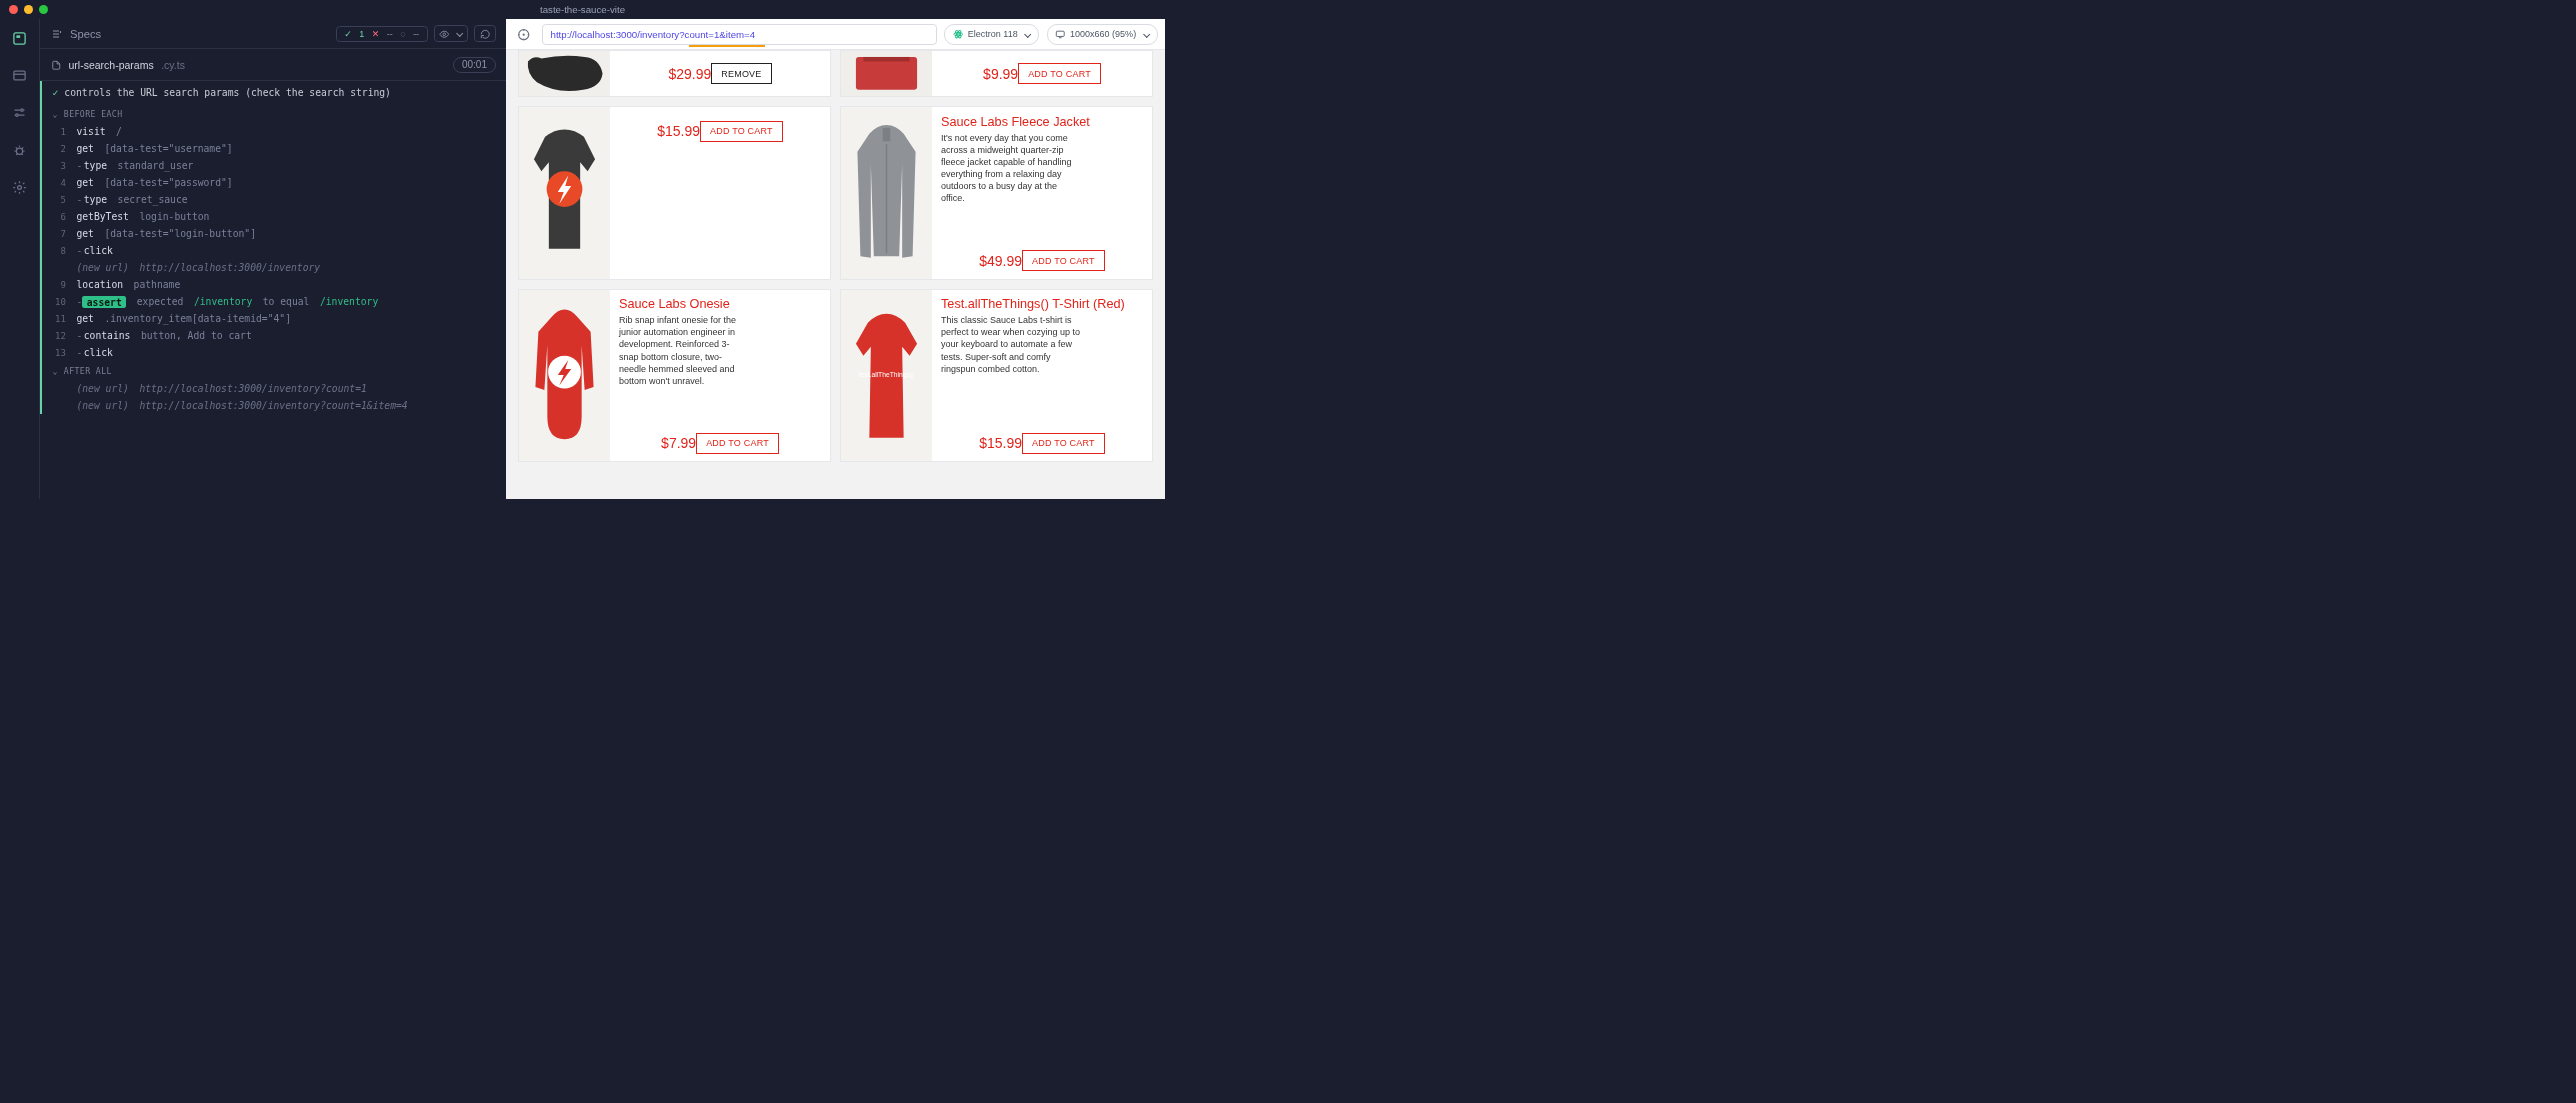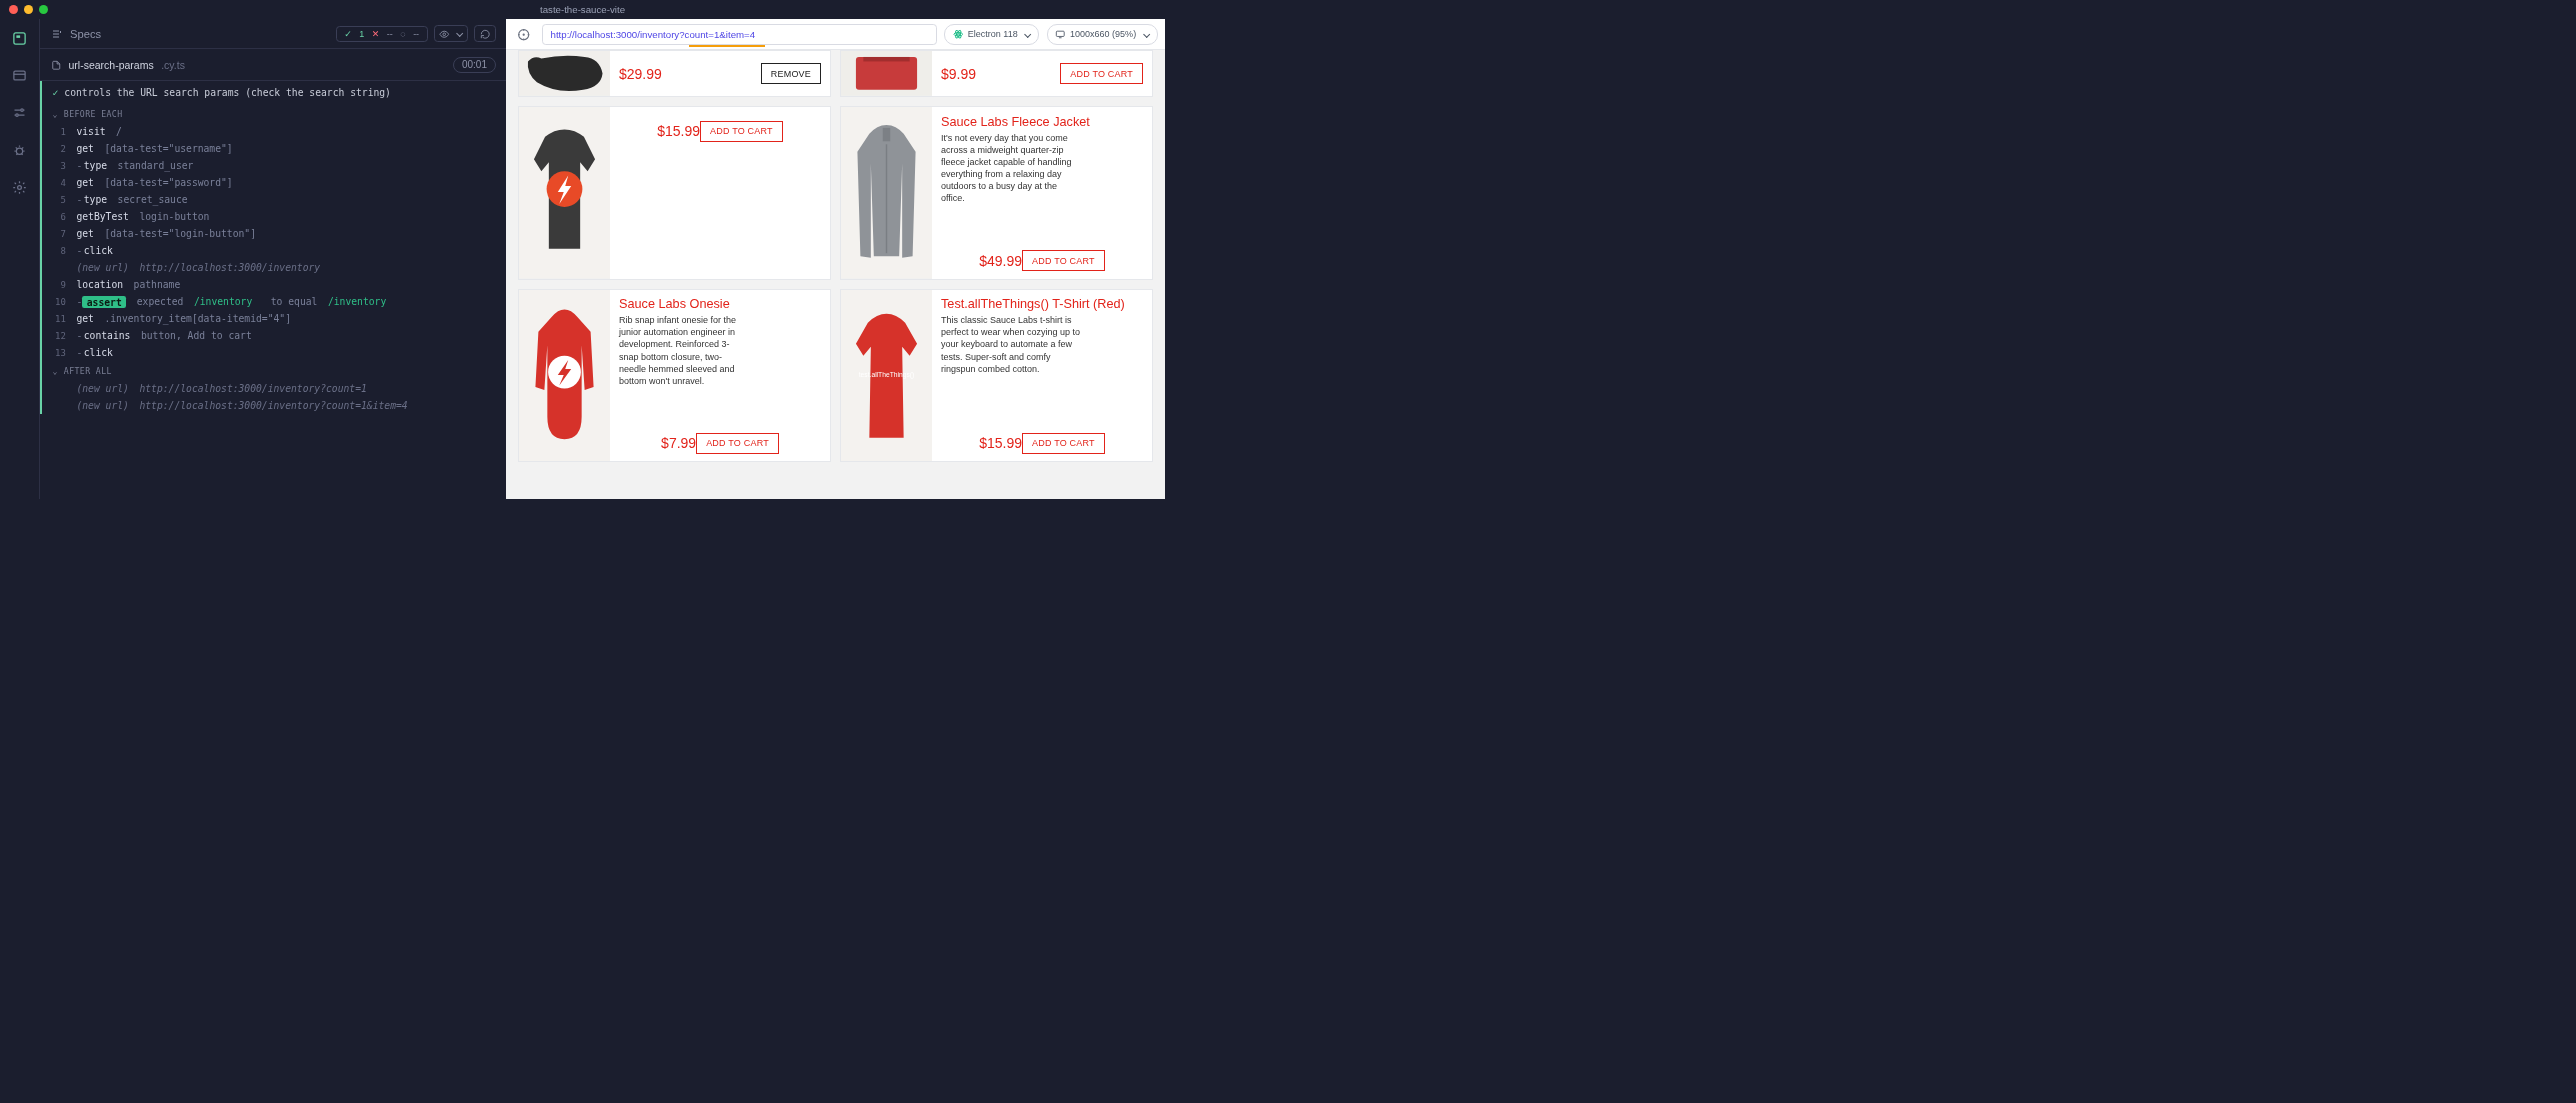--- a/index.html
+++ b/index.html
@@ -39,37 +39,37 @@
   .cmd-row { display:flex; align-items:center; padding: 3px 10.5px; gap: 10.5px; border-left: 2.2px solid #69d3a7; color:#b8bdd0; }
   .cmd-num { width: 13.4px; text-align:right; color:#5f647b; font-size:9px; }
   .cmd-name { color:#d7dbe8; }
   .cmd-name.child::before { content:"-"; color:#6b7088; margin-right:1.5px; }
   .cmd-arg { color:#7a8099; }
   .cmd-event { color:#6b7088; font-style: italic; }
   .cmd-url { color:#6b7088; font-style: italic; }
   .assert-badge { background:#2fbf88; color:#0b1b13; padding:0.7px 4.5px; border-radius:2.2px; font-weight:600; }
   .assert-expected { color:#7a8099; }
   .assert-val { color:#2fbf88; }
-  .assert-op { color:#7a8099;margin-left:8px; }
+  .assert-op { color:#7a8099; }
 
   .preview { flex: 1; background: #fff; display:flex; flex-direction:column; }
   .pv-toolbar { height: 31px; background:#fff; border-bottom:0.7px solid #e5e7eb; display:flex; align-items:center; padding: 0 7.5px; gap:7.5px; }
   .pv-selector { width:21px; height:21px; display:flex; align-items:center; justify-content:center; color:#6b7280; cursor:pointer; }
   .pv-url { flex:1; border:0.7px solid #d9dbe3; border-radius:3.7px; height:21px; display:flex; align-items:center; padding:0 7.5px; font-size:9.7px; color:#4f46e5; position:relative; }
   .pv-url .underline { position:absolute; height:2.2px; background:#f59e0b; bottom:-3px; }
   .pv-drop { border:0.7px solid #d9dbe3; border-radius:10px; height:21px; display:flex; align-items:center; padding:0 7.5px; font-size:9px; color:#4b5563; gap:4.5px; cursor:pointer; }
 
   .pv-frame { flex:1; background:#f2f2f2; padding: 0 12px 12px 12px; overflow:hidden; }
   .inv-grid { display:grid; grid-template-columns: 1fr 1fr; gap: 9px; }
   .inv-card { background:#fff; border:0.7px solid #e5e7eb; display:flex; min-height: 82px; }
   .inv-card.toprow { min-height: 42px; }
   .inv-img { width: 91px; background:#eef0f2; display:flex; align-items:center; justify-content:center; color:#888; font-size:7.5px; }
   .svg-box{ width:100%; height:100%; }
   .inv-info { flex:1; padding: 7.5px 9px; display:flex; flex-direction:column; justify-content: space-between; }
-  .inv-top .inv-info { flex-direction:row; align-items:center; justify-content: space-between; }
+  .inv-top .inv-info { flex-direction:row; align-items:center; justify-content: center; }
   .inv-title { color:#e2231a; font-size:12.7px; font-weight:500; margin-bottom:3px; }
   .inv-desc { color:#333; font-size:9px; line-height:1.35; max-width: 119px; }
   .inv-desc.wide { max-width: 142px; }
   .inv-bottom { display:flex; align-items:center; justify-content: center; margin-top: 6px; }
   .inv-price { color:#e2231a; font-size:14px; font-weight:500; }
   .inv-btn { border:0.7px solid #e2231a; color:#e2231a; background:#fff; font-size:9px; padding: 4.5px 9px; cursor:pointer; letter-spacing:0.2px; }
   .inv-btn.remove { border-color:#222; color:#222; }
 
   .chev { display:inline-block; border-style:solid; border-width:0 1.1px 1.1px 0; padding:2.2px; transform:rotate(45deg); margin-left:3px; }
 </style>

